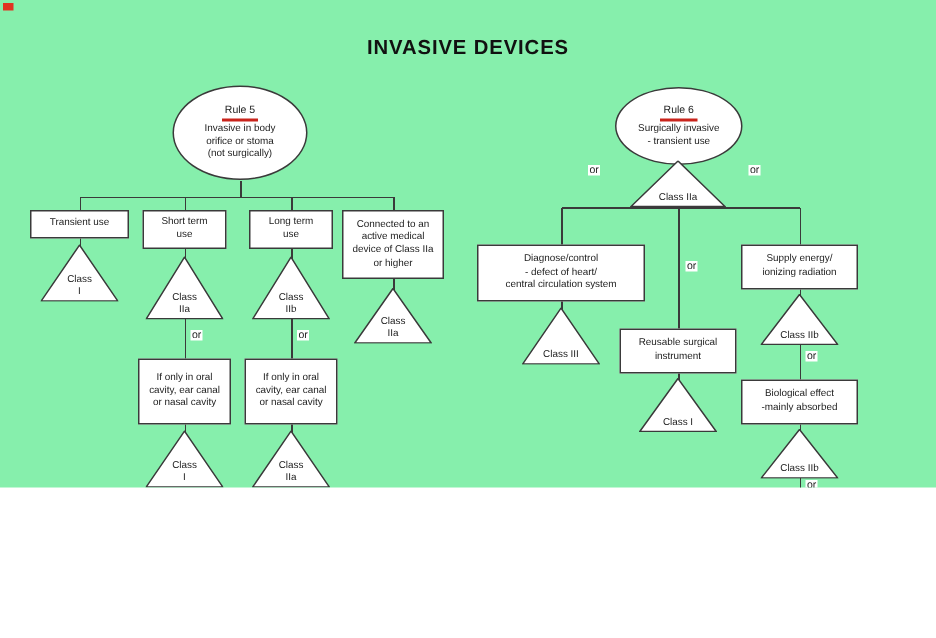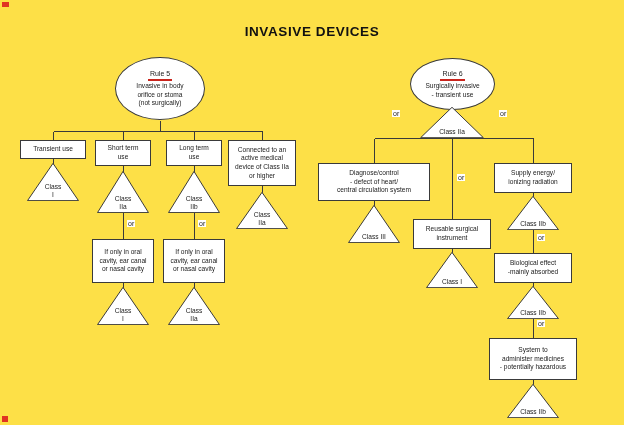--- a/index.html
+++ b/index.html
@@ -1,17 +1,17 @@
 <!DOCTYPE html>
 <html><head>
 <meta charset="utf-8">
 <style>
   html,body{margin:0;padding:0;}
   body{background:#ffffff;font-family:"Liberation Sans","DejaVu Sans",sans-serif;color:#222;}
-  #stage{position:relative;width:624px;height:425px;background:#fde047;overflow:hidden;}
+  #stage{position:relative;width:624px;height:325px;background:#86efac;overflow:hidden;}
   #connectors{position:absolute;left:0;top:0;z-index:0;}
   .title{position:absolute;left:0;top:24px;width:624px;text-align:center;font-weight:bold;
          font-size:13.5px;letter-spacing:.6px;color:#111;z-index:1;}
   .node{position:absolute;z-index:1;box-sizing:border-box;border:1px solid #3a3a3a;background:#fff;
         display:flex;align-items:center;justify-content:center;text-align:center;
         font-size:6.6px;line-height:1.3;white-space:pre-line;padding:1px 2px;}
   .ellipse{border-radius:50%;flex-direction:column;padding:4px 6px;}
   .rule-label{font-size:7px;border-bottom:2px solid #c9241c;padding:0 2px 1px 2px;margin-bottom:1px;}
   .tri{position:absolute;z-index:1;}
   .tri svg{position:absolute;left:0;top:0;width:100%;height:100%;}

